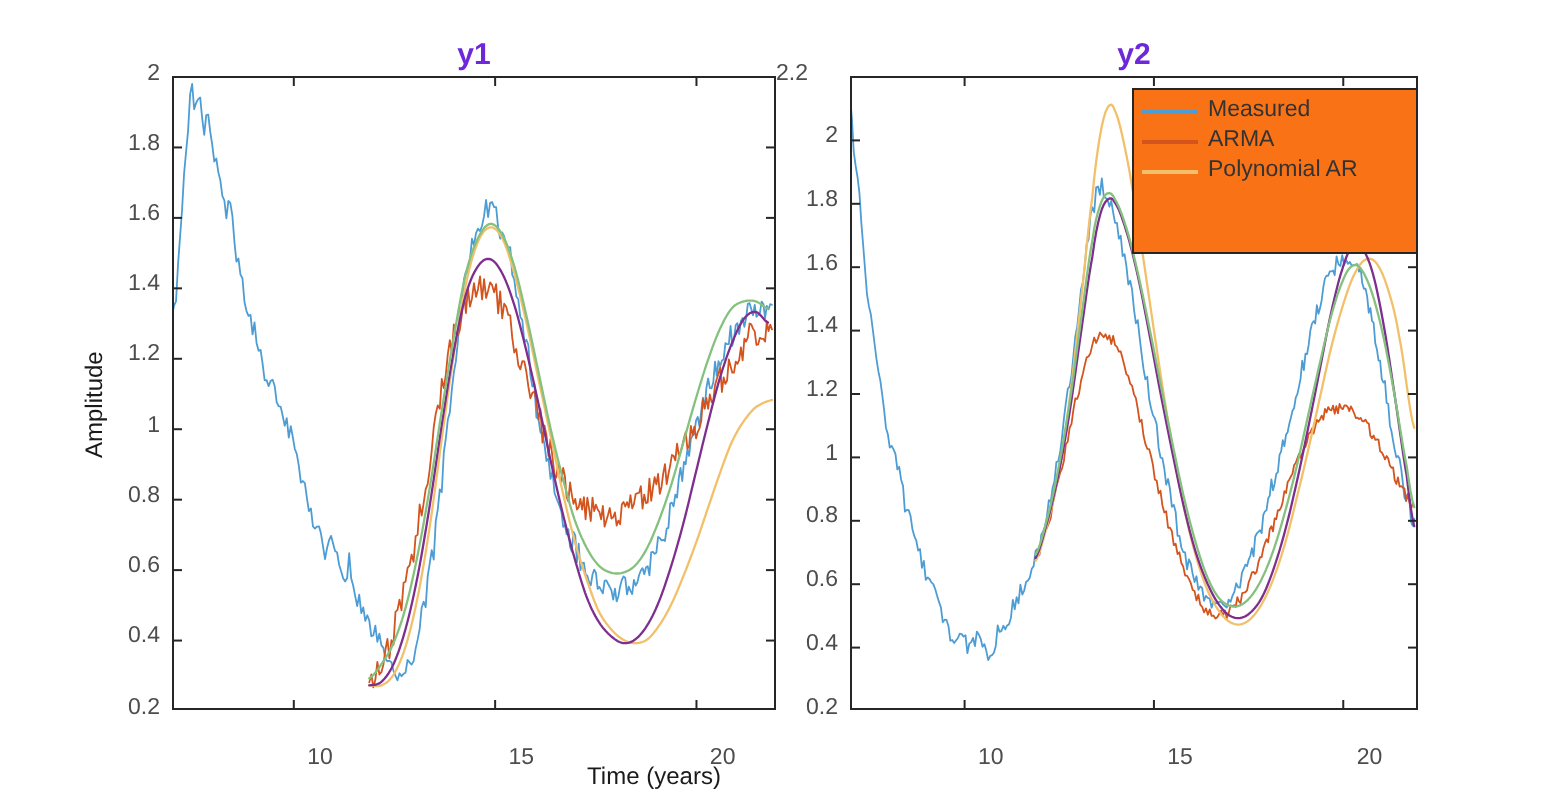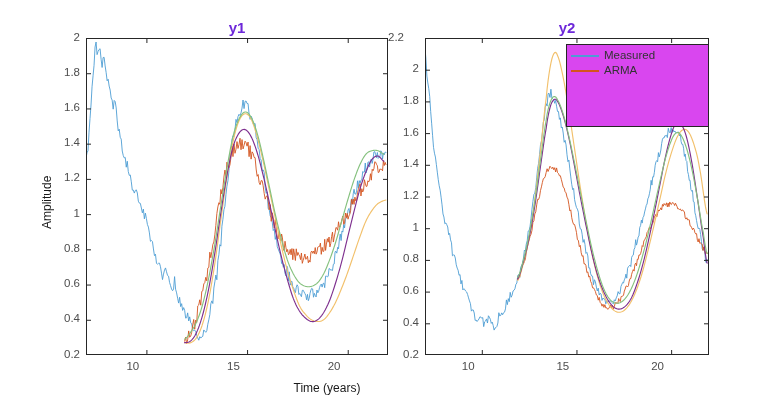--- a/index.html
+++ b/index.html
@@ -28,34 +28,34 @@
     color:#6d28d9;
     text-align:center;
   }
   .tick-label{
     position:absolute;
     font-size:11.5px;
     color:#4d4d4d;
     white-space:nowrap;
   }
   .ytick{text-align:right;}
-  .xtick{text-align:left;}
+  .xtick{text-align:right;margin-top:13px;}
   .axis-label{
     position:absolute;
     font-size:12px;
     color:#1a1a1a;
     white-space:nowrap;
   }
   .ylabel{
     transform-origin:0 0;
     transform:rotate(-90deg);
   }
   .legend-box{
     position:absolute;
-    background:#d946ef;
+    background:#f97316;
     border:1px solid #262626;
     box-sizing:border-box;
     padding:3px 5px 3px 4px;
   }
   .legend-row{
     display:flex;
     align-items:center;
     height:15px;
   }
   .legend-swatch{
@@ -207,15 +207,19 @@
 
   <div class="legend-box" id="legend" style="left: 566px; top: 44px; width: 143px; height: 83px;">
       <div class="legend-row">
         <span class="legend-swatch" style="border-top-color: rgb(77, 157, 212);"></span>
         <span class="legend-text">Measured</span>
       </div>
       <div class="legend-row">
         <span class="legend-swatch" style="border-top-color: rgb(212, 84, 30);"></span>
         <span class="legend-text">ARMA</span>
       </div>
+      <div class="legend-row">
+        <span class="legend-swatch" style="border-top-color: rgb(242, 192, 107);"></span>
+        <span class="legend-text">Polynomial AR</span>
+      </div>
     </div>
 
 </div>
 
 </body></html>

